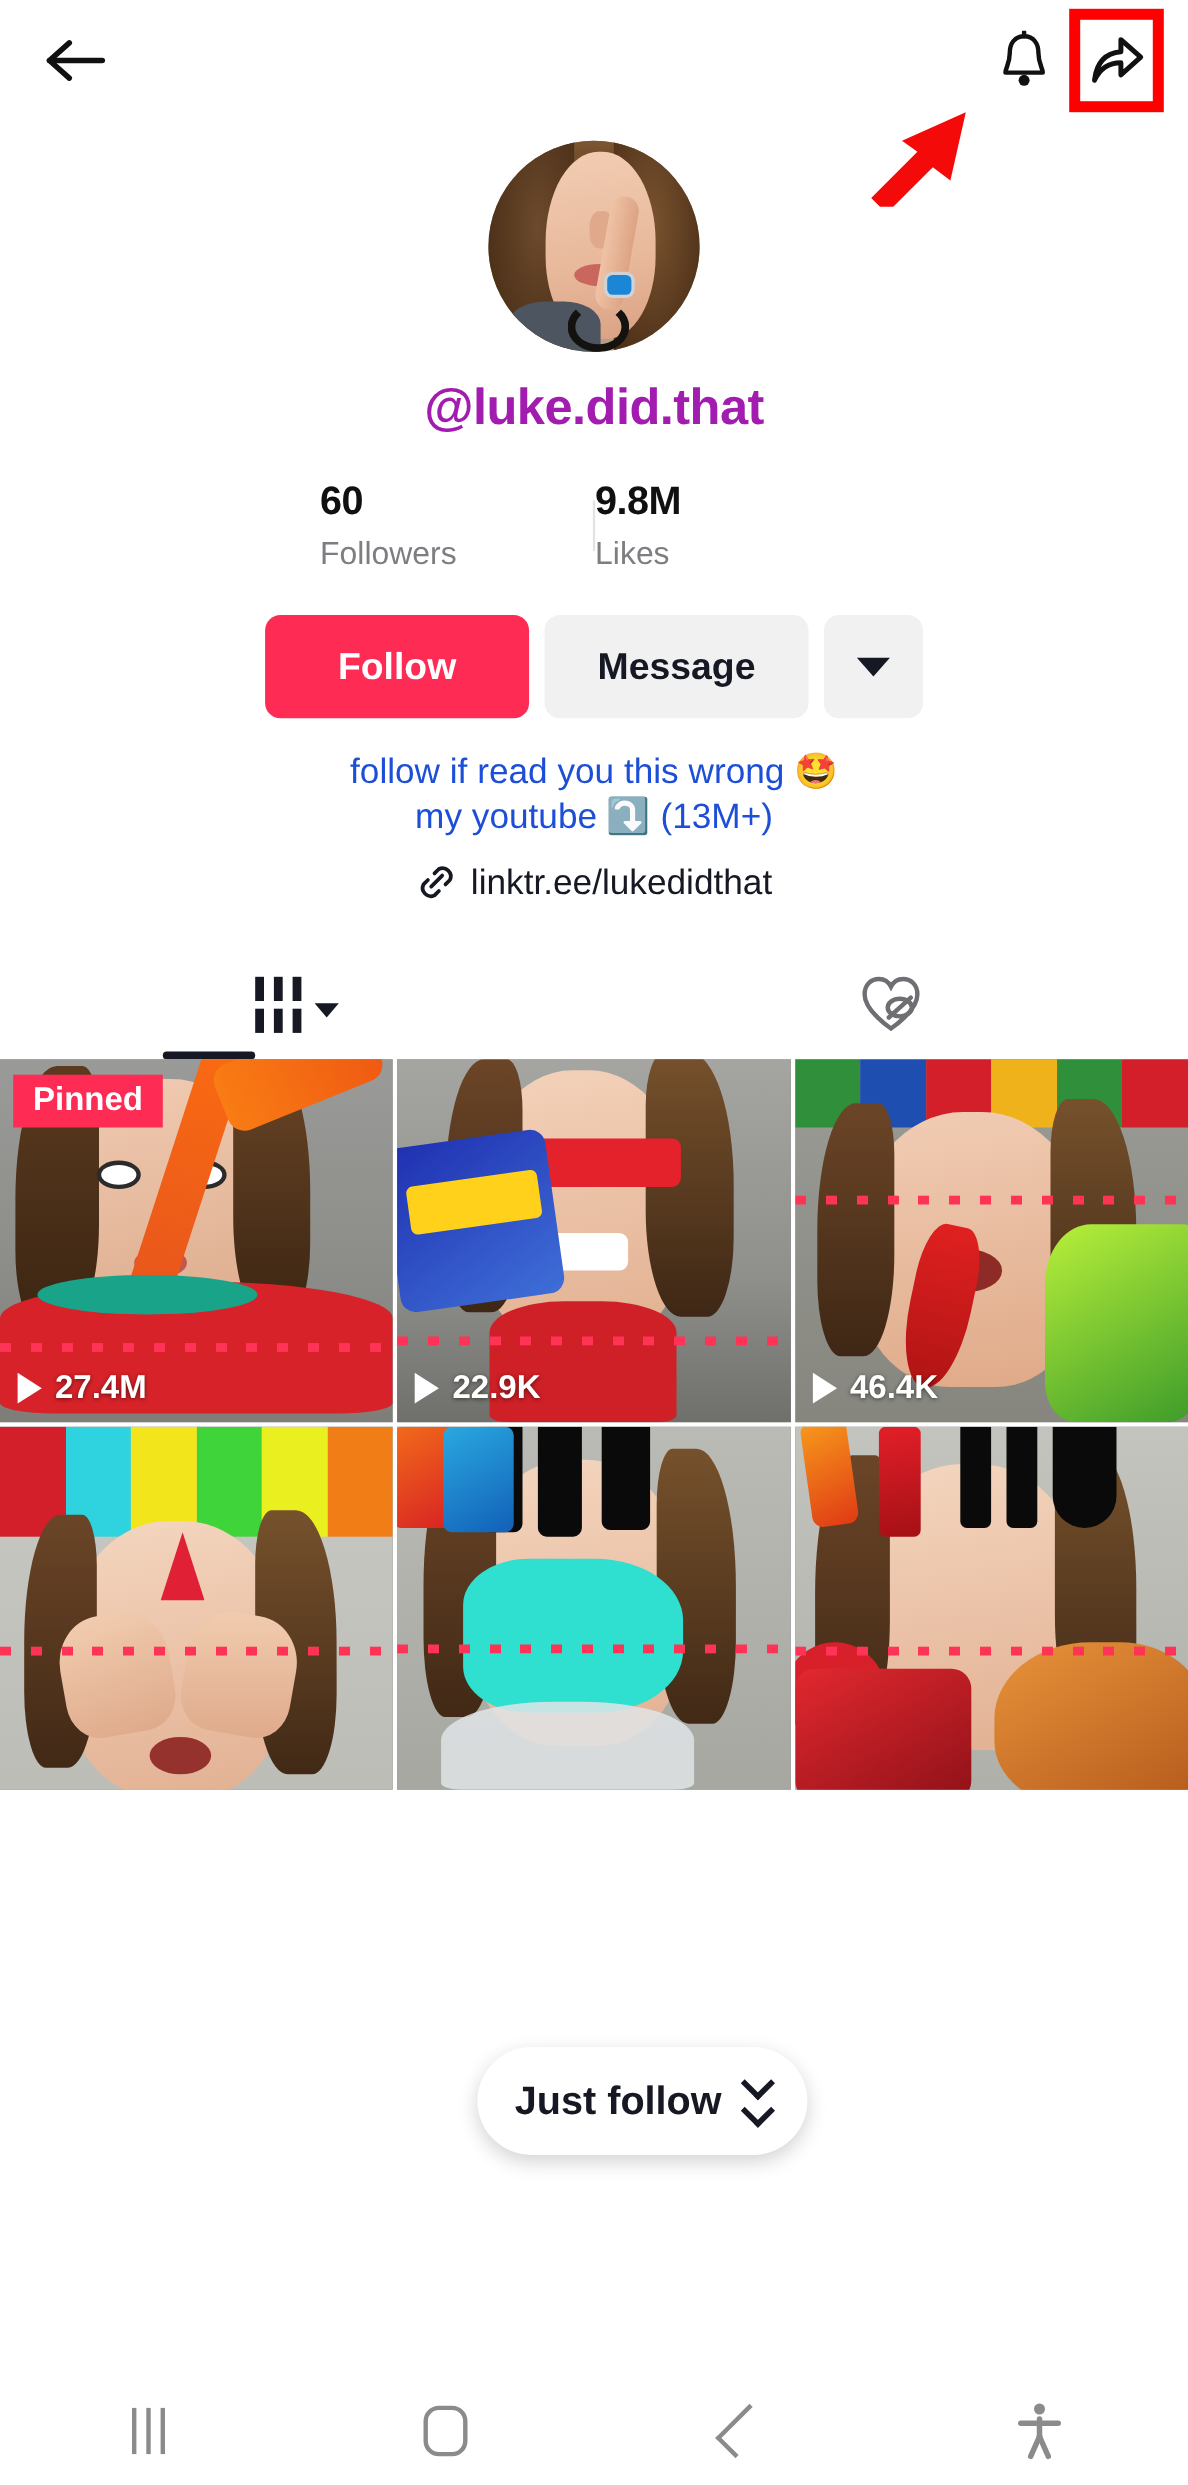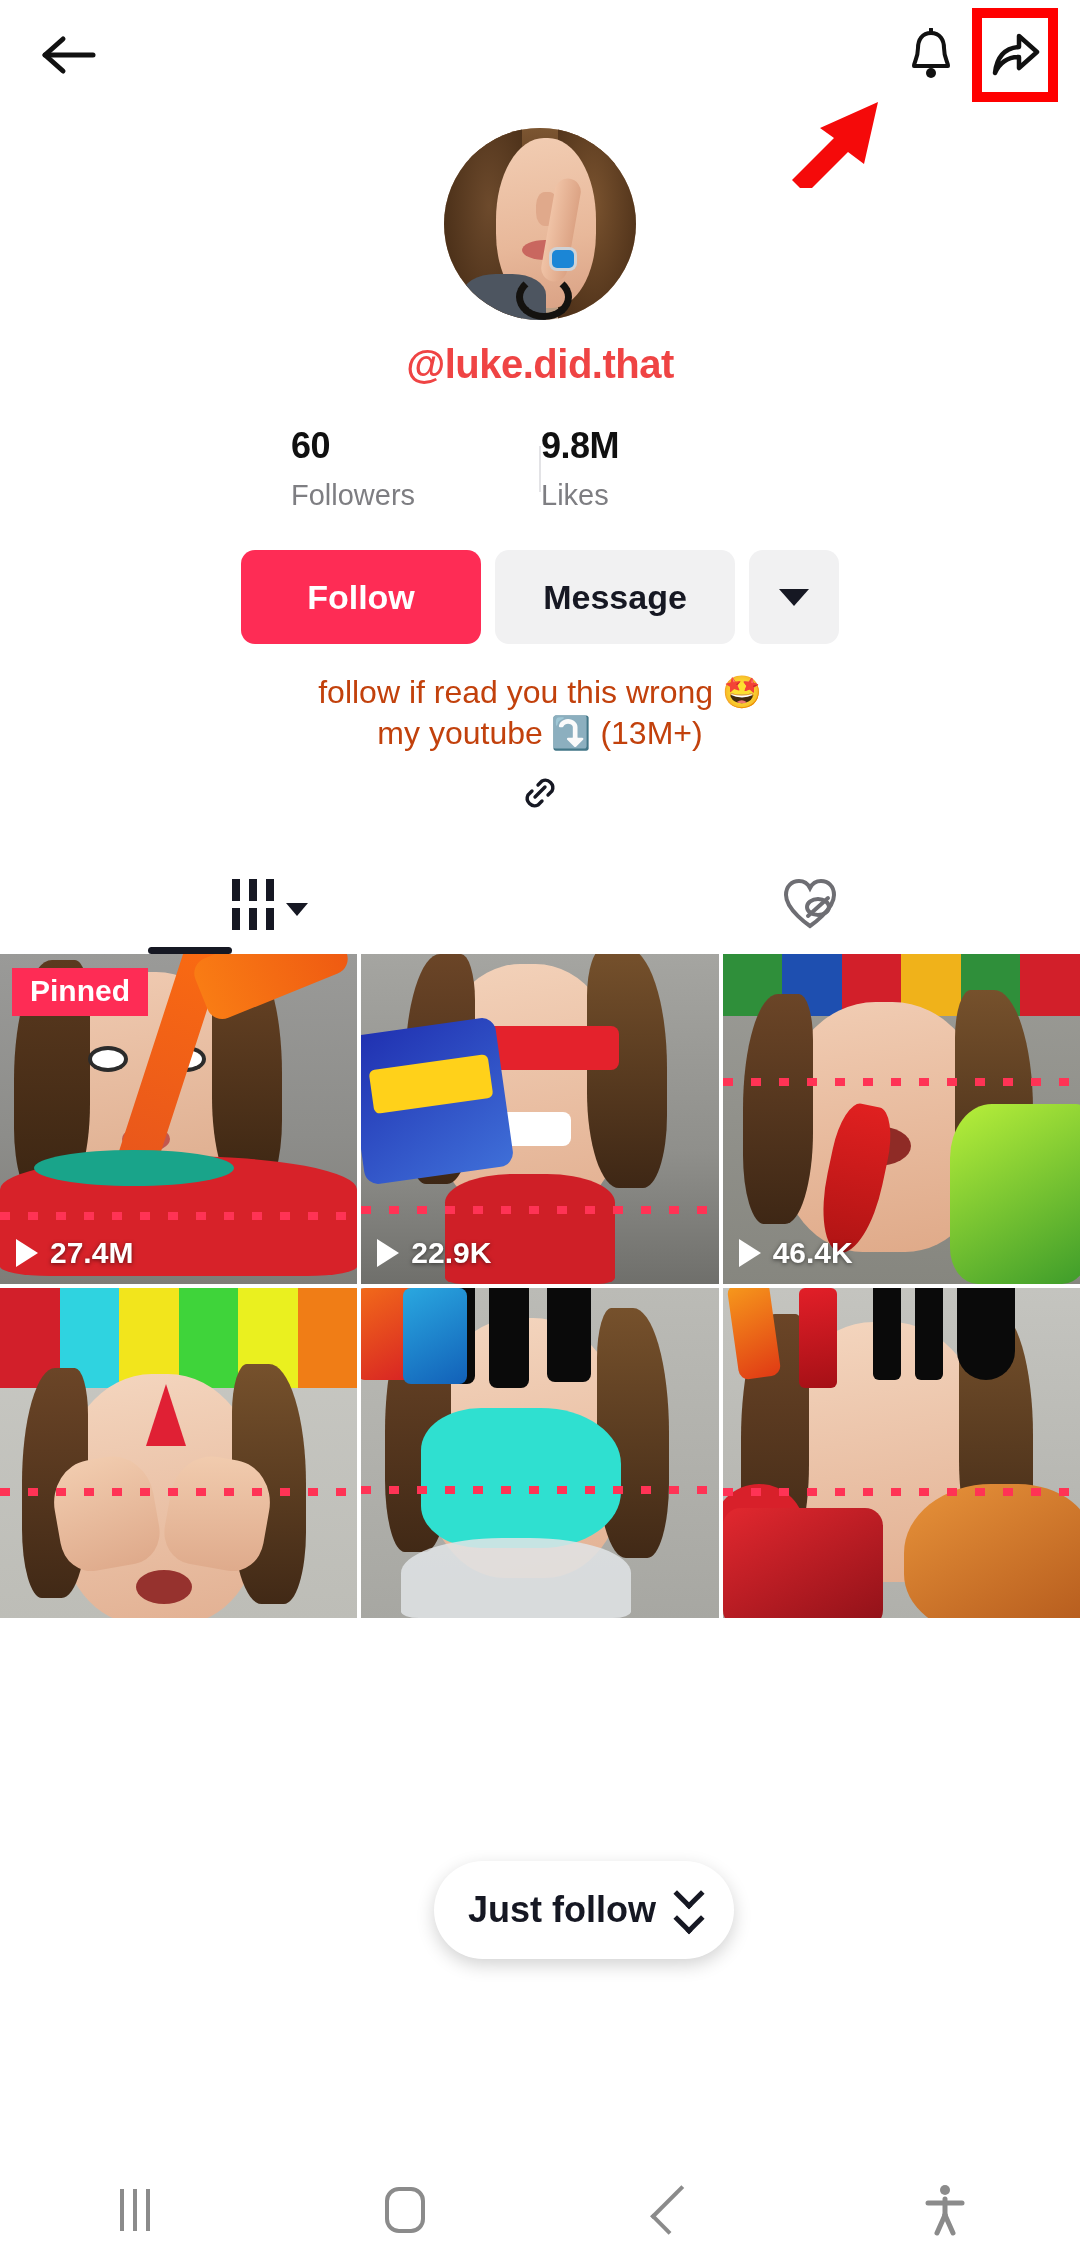--- a/index.html
+++ b/index.html
@@ -65,21 +65,21 @@
     background: linear-gradient(90deg,#f0c3a6,#dca384); transform: rotate(10deg); }
   .av-ring { position:absolute; left:108px; top:122px; width:22px; height:18px; border-radius:5px;
     background:#1b86d6; box-shadow: 0 0 0 3px #cfd2d6; }
   .av-shirt { position:absolute; left:18px; bottom:-6px; width:84px; height:52px; border-radius:40% 40% 0 0;
     background:#4d5560; }
   .av-cord { position:absolute; left:72px; bottom:0px; width:56px; height:46px; border-radius:50%;
     border: 7px solid #14120f; border-top-color: transparent; }
 
   .handle {
     text-align:center; margin-top: 22px;
-    font-size: 40px; font-weight: bold; color: #ef4444; letter-spacing: -0.5px;
+    font-size: 46px; font-weight: bold; color: #a21caf; letter-spacing: -0.5px;
   }
 
   
   .stats { display:flex; align-items:center; justify-content:center; margin-top: 38px; }
   .stat { width: 248px; }
   .stat-num { font-size: 36px; font-weight: bold; color:#101010; letter-spacing:-0.5px; }
   .stat-label { font-size: 29px; color:#7e7e82; margin-top: 12px; }
   .stat-div { width:1px; height: 46px; background:#e3e3e6; }
 
   
@@ -99,21 +99,21 @@
     display:flex; align-items:center; justify-content:center; border:none;
   }
   .caret-down {
     width: 0; height: 0; border-left: 15px solid transparent; border-right: 15px solid transparent;
     border-top: 17px solid #161823;
   }
 
   
   .bio {
     text-align:center; margin-top: 28px;
-    font-size: 32px; color:#c2410c; line-height: 1.22;
+    font-size: 32px; color:#1d4ed8; line-height: 1.22;
   }
   .bio-line { padding: 1px 0; }
   .link-row {
     display:flex; align-items:center; justify-content:center; gap: 12px;
     margin-top: 20px; font-size: 32px; color:#161823; font-weight: 500;
   }
 
   
   .tabs { display:flex; margin-top: 42px; height: 100px; position: relative; }
   .tab { flex:1; display:flex; align-items:center; justify-content:center; gap:12px; }
@@ -252,20 +252,21 @@
     <div class="bio-line">follow if read you this wrong 🤩</div>
     <div class="bio-line">my youtube ⤵️ (13M+)</div>
   </div>
 
   <div class="link-row">
     <svg width="38" height="38" viewBox="0 0 38 38">
       <path d="M14 23 L24 13" stroke="#161823" stroke-width="3.4" stroke-linecap="round" fill="none"></path>
       <path d="M11 17 L7 21 A7.5 7.5 0 0 0 17 31 L21 27" stroke="#161823" stroke-width="3.4" fill="none" stroke-linecap="round"></path>
       <path d="M27 21 L31 17 A7.5 7.5 0 0 0 21 7 L17 11" stroke="#161823" stroke-width="3.4" fill="none" stroke-linecap="round"></path>
     </svg>
+    <span>linktr.ee/lukedidthat</span>
   </div>
 
   <div class="tabs">
     <div class="tab">
       <span class="grid-ico">
         <i></i>
           <i></i>
           <i></i>
           <i></i>
           <i></i>

